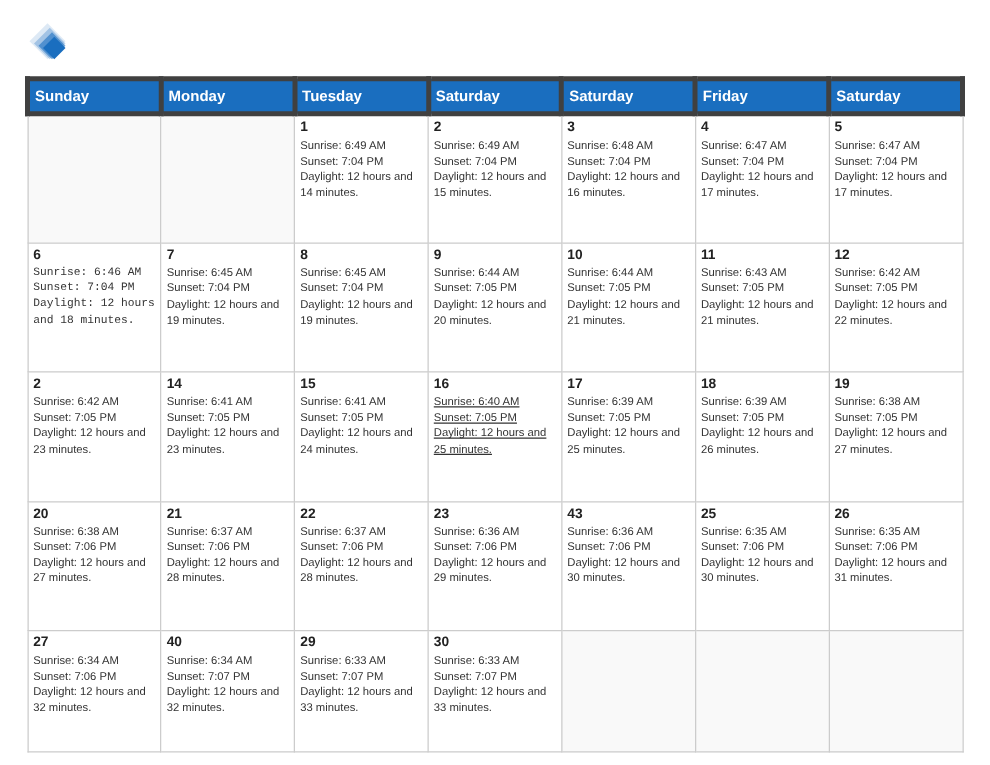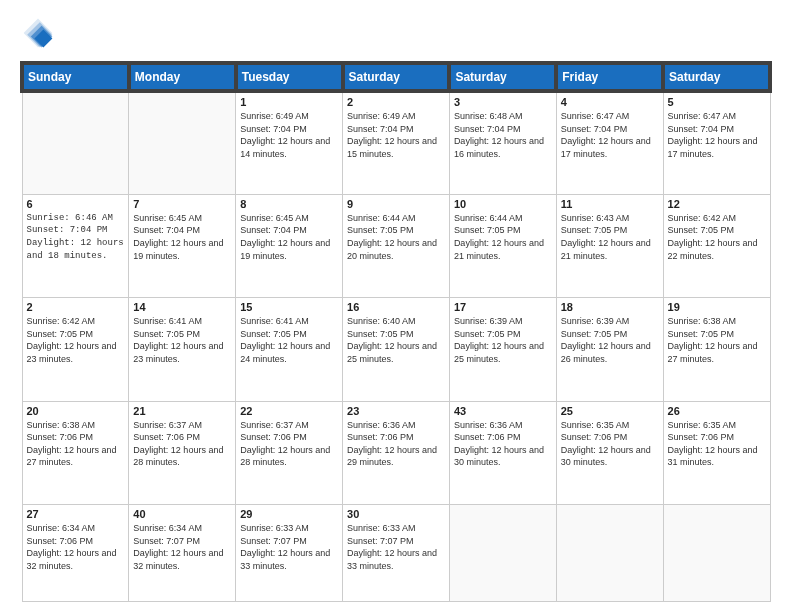--- a/index.html
+++ b/index.html
@@ -224,21 +224,21 @@
 Daylight: 12 hours and 23 minutes.</div>
           </td>
           <td>
             <span class="day-num">15</span>
             <div class="cell-text" style="white-space: pre-line;">Sunrise: 6:41 AM
 Sunset: 7:05 PM
 Daylight: 12 hours and 24 minutes.</div>
           </td>
           <td>
             <span class="day-num">16</span>
-            <div class="cell-text" style="white-space: pre-line;">Sunrise: 6:40 AM
+            <div class="cell-text" style="white-space: pre-line; text-decoration: underline;">Sunrise: 6:40 AM
 Sunset: 7:05 PM
 Daylight: 12 hours and 25 minutes.</div>
           </td>
           <td>
             <span class="day-num">17</span>
             <div class="cell-text" style="white-space: pre-line;">Sunrise: 6:39 AM
 Sunset: 7:05 PM
 Daylight: 12 hours and 25 minutes.</div>
           </td>
           <td>

